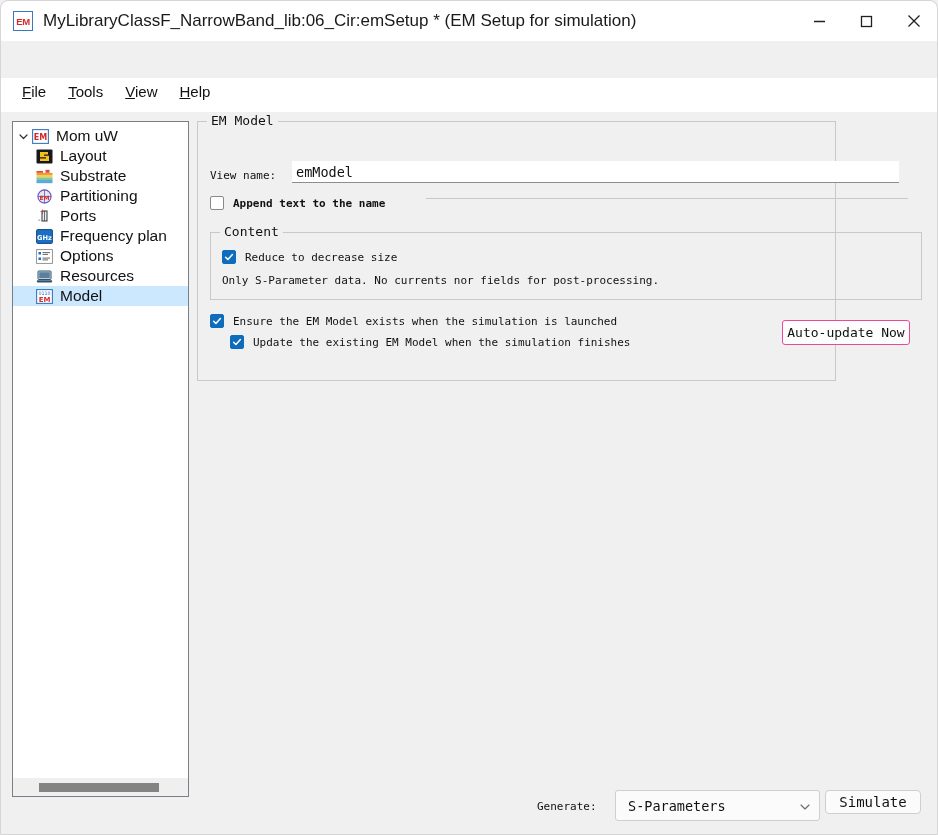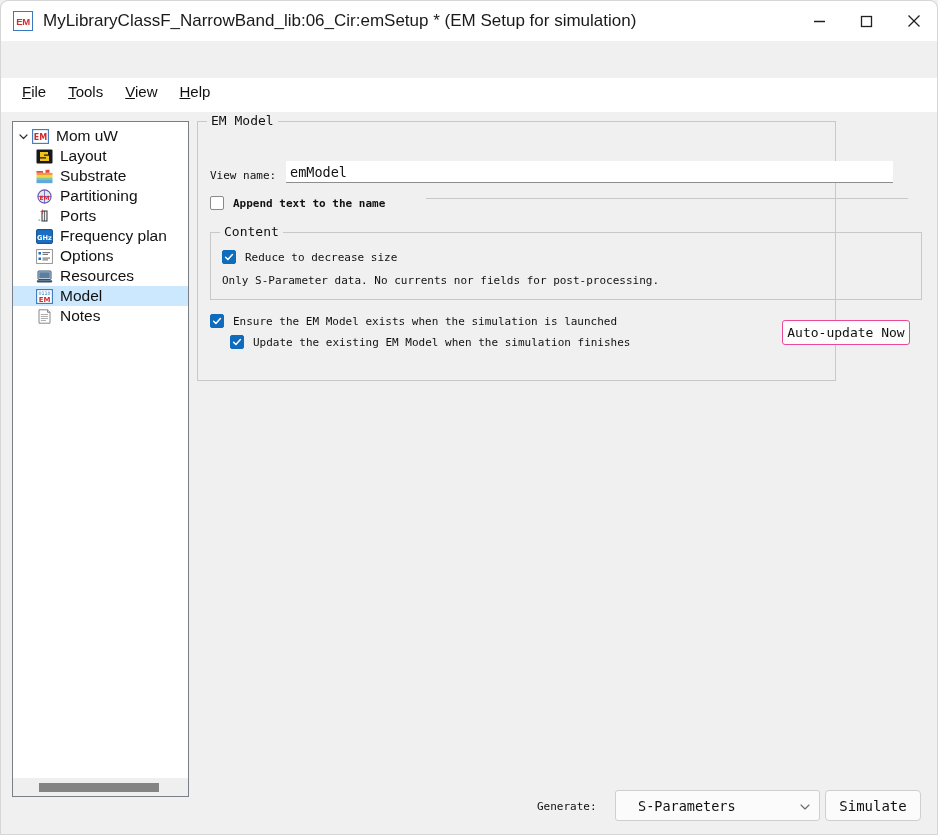--- a/index.html
+++ b/index.html
@@ -186,21 +186,21 @@
     font-size: 11px;
     color: #111;
   }
 
   .viewname-label {
     position: absolute;
     left: 12px; top: 47px;
   }
   .viewname-input {
     position: absolute;
-    left: 88px; top: 39px;
+    left: 94px; top: 39px;
     width: 607px; height: 22px;
     background: #ffffff;
     border: none;
     border-bottom: 1px solid #8d8d8d;
     box-sizing: border-box;
     font-family: "DejaVu Sans Mono", monospace;
     font-size: 13.5px;
     color: #111;
     padding: 1px 0 0 4px;
     outline: none;
@@ -288,33 +288,33 @@
   }
   .generate-select {
     position: absolute;
     left: 614px; top: 1px;
     width: 205px; height: 31px;
     background: #fbfbfb;
     border: 1px solid #cfcfcf;
     border-radius: 3px;
     box-sizing: border-box;
     display: flex; align-items: center;
-    padding-left: 22px;
+    padding-left: 12px;
     font-family: "DejaVu Sans Mono", monospace;
     font-size: 13.5px;
     color: #111;
   }
   .gen-chevron {
     position: absolute;
     right: 8px; top: 9px;
   }
   .simulate-btn {
     position: absolute;
     left: 824px; top: 1px;
-    width: 96px; height: 31px;
+    width: 96px; height: 24px;
     background: #fbfbfb;
     border: 1px solid #cfcfcf;
     border-radius: 4px;
     box-sizing: border-box;
     display: flex; align-items: center; justify-content: center;
     font-family: "DejaVu Sans Mono", monospace;
     font-size: 14px;
     color: #111;
   }
 
@@ -638,36 +638,20 @@
           <span class="tree-ico">
             <svg width="17" height="15" viewBox="0 0 17 15">
                 <rect x="0.6" y="0.6" width="15.8" height="13.8" fill="#ffffff" stroke="#3a78c2" stroke-width="1.1"></rect>
                 <text x="8.5" y="6" font-family="DejaVu Sans" font-size="4.8" fill="#1a6fc4" text-anchor="middle">0110</text>
                 <text x="8.5" y="12.6" font-family="DejaVu Sans" font-size="7" font-weight="bold" fill="#d42a2a" text-anchor="middle">EM</text>
               </svg>
           </span>
           <span>Model</span>
         </div>
 
-        <div class="tree-row">
-          <span class="indent"></span>
-          <span class="tree-ico">
-            <svg width="17" height="15" viewBox="0 0 17 15">
-                <path d="M3 0.8 L11.5 0.8 L14 3.3 L14 14.2 L3 14.2 Z" fill="#ffffff" stroke="#7a7a7a" stroke-width="0.9"></path>
-                <path d="M11.5 0.8 L11.5 3.3 L14 3.3" fill="none" stroke="#7a7a7a" stroke-width="0.9"></path>
-                <g stroke="#9a9a9a" stroke-width="0.8">
-                  <line x1="4.8" y1="5.5" x2="12" y2="5.5"></line>
-                  <line x1="4.8" y1="7.5" x2="12" y2="7.5"></line>
-                  <line x1="4.8" y1="9.5" x2="12" y2="9.5"></line>
-                  <line x1="4.8" y1="11.5" x2="10" y2="11.5"></line>
-                </g>
-              </svg>
-          </span>
-          <span>Notes</span>
-        </div>
       </div>
 
       <div class="tree-scroll-track">
         <div class="tree-scroll-thumb"></div>
       </div>
     </div>
 
     <div class="right-pane">
 
       <div class="groupbox" style="left:0;top:0;width:639px;height:260px;">

